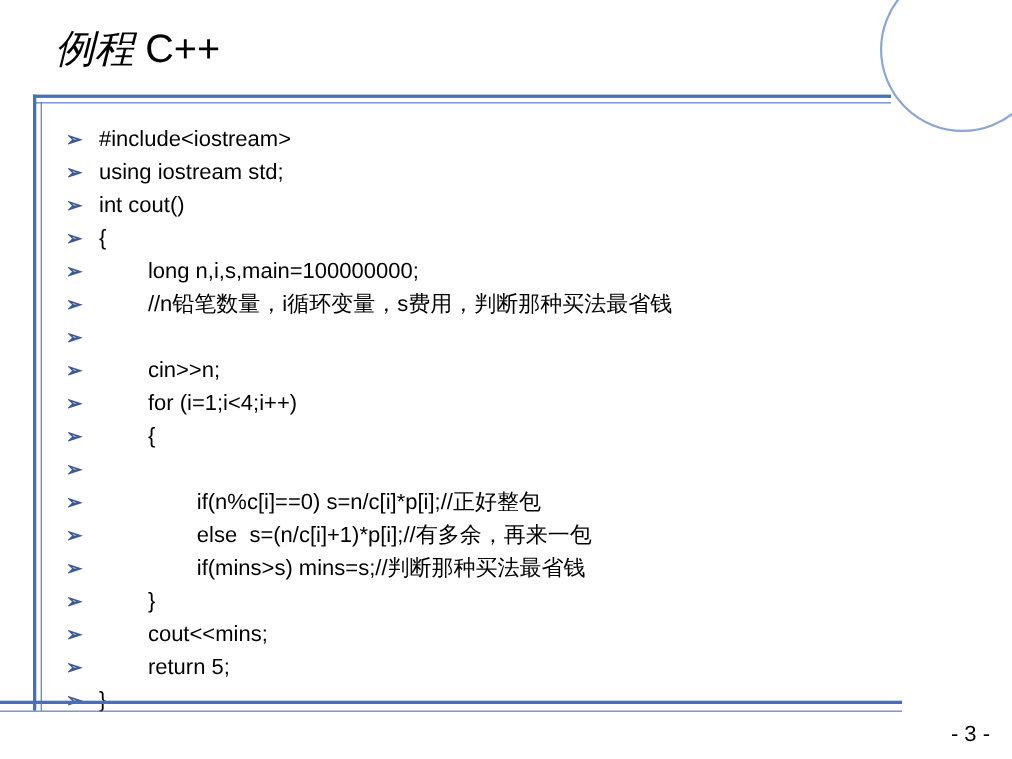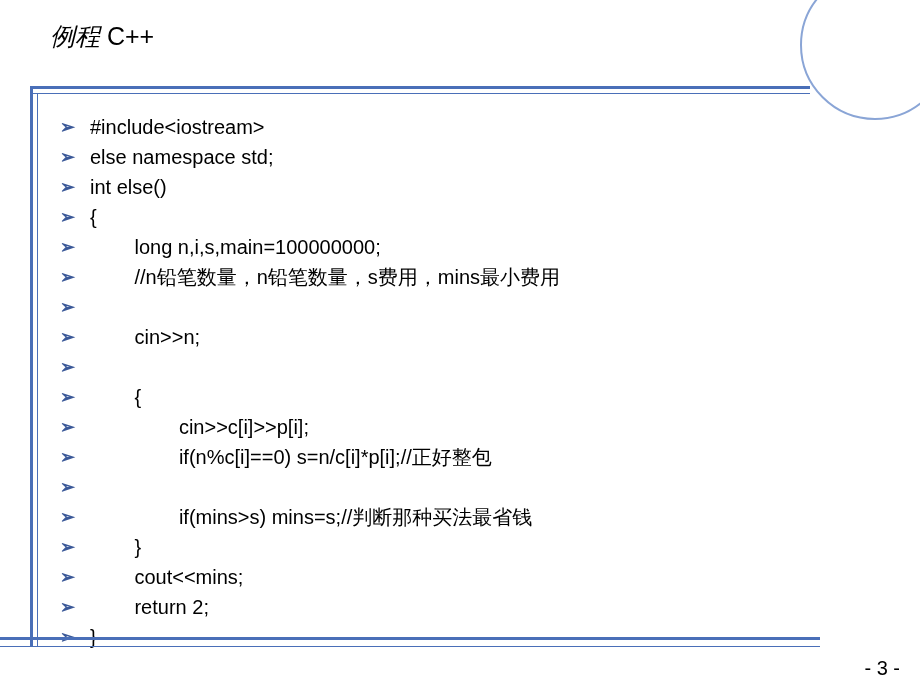--- a/index.html
+++ b/index.html
@@ -10,21 +10,21 @@
     font-family: Arial, "Microsoft YaHei", sans-serif;
     position: relative;
     overflow: hidden;
   }
   .title-area {
     position: absolute;
     top: 20px;
     left: 50px;
   }
   .title-text {
-    font-size: 25px;
+    font-size: 36px;
     color: #000;
   }
   .title-text .cn {
     font-family: "KaiTi", "STKaiti", serif;
     font-style: italic;
   }
   .title-line1 {
     position: absolute;
     top: 86px;
     left: 30px;
@@ -132,78 +132,79 @@
 <div class="vline1"></div>
 <div class="vline2"></div>
 
 <div class="content" id="code-content">
 <div class="code-line">
       <span class="bullet">➢</span>
       <span class="code-text">#include&lt;iostream&gt;</span>
     </div>
     <div class="code-line">
       <span class="bullet">➢</span>
-      <span class="code-text">else namespace std;</span>
-    </div>
-    <div class="code-line">
-      <span class="bullet">➢</span>
-      <span class="code-text">int else()</span>
+      <span class="code-text">using iostream std;</span>
+    </div>
+    <div class="code-line">
+      <span class="bullet">➢</span>
+      <span class="code-text">int cout()</span>
     </div>
     <div class="code-line">
       <span class="bullet">➢</span>
       <span class="code-text">{</span>
     </div>
     <div class="code-line">
       <span class="bullet">➢</span>
       <span class="code-text">        long n,i,s,main=100000000;</span>
     </div>
     <div class="code-line">
       <span class="bullet">➢</span>
-      <span class="code-text">        //n铅笔数量，n铅笔数量，s费用，mins最小费用</span>
+      <span class="code-text">        //n铅笔数量，i循环变量，s费用，判断那种买法最省钱</span>
     </div>
     <div class="code-line">
       <span class="bullet">➢</span>
     </div>
     <div class="code-line">
       <span class="bullet">➢</span>
       <span class="code-text">        cin&gt;&gt;n;</span>
     </div>
     <div class="code-line">
       <span class="bullet">➢</span>
+      <span class="code-text">        for (i=1;i&lt;4;i++)</span>
     </div>
     <div class="code-line">
       <span class="bullet">➢</span>
       <span class="code-text">        {</span>
     </div>
     <div class="code-line">
       <span class="bullet">➢</span>
-      <span class="code-text">                cin&gt;&gt;c[i]&gt;&gt;p[i];</span>
     </div>
     <div class="code-line">
       <span class="bullet">➢</span>
       <span class="code-text">                if(n%c[i]==0) s=n/c[i]*p[i];//正好整包</span>
     </div>
     <div class="code-line">
       <span class="bullet">➢</span>
+      <span class="code-text">                else  s=(n/c[i]+1)*p[i];//有多余，再来一包</span>
     </div>
     <div class="code-line">
       <span class="bullet">➢</span>
       <span class="code-text">                if(mins&gt;s) mins=s;//判断那种买法最省钱</span>
     </div>
     <div class="code-line">
       <span class="bullet">➢</span>
       <span class="code-text">        }</span>
     </div>
     <div class="code-line">
       <span class="bullet">➢</span>
       <span class="code-text">        cout&lt;&lt;mins;</span>
     </div>
     <div class="code-line">
       <span class="bullet">➢</span>
-      <span class="code-text">        return 2;</span>
+      <span class="code-text">        return 5;</span>
     </div>
     <div class="code-line">
       <span class="bullet">➢</span>
       <span class="code-text">}</span>
     </div>
   </div>
 
 <div class="bottom-line1"></div>
 <div class="bottom-line2"></div>
 

